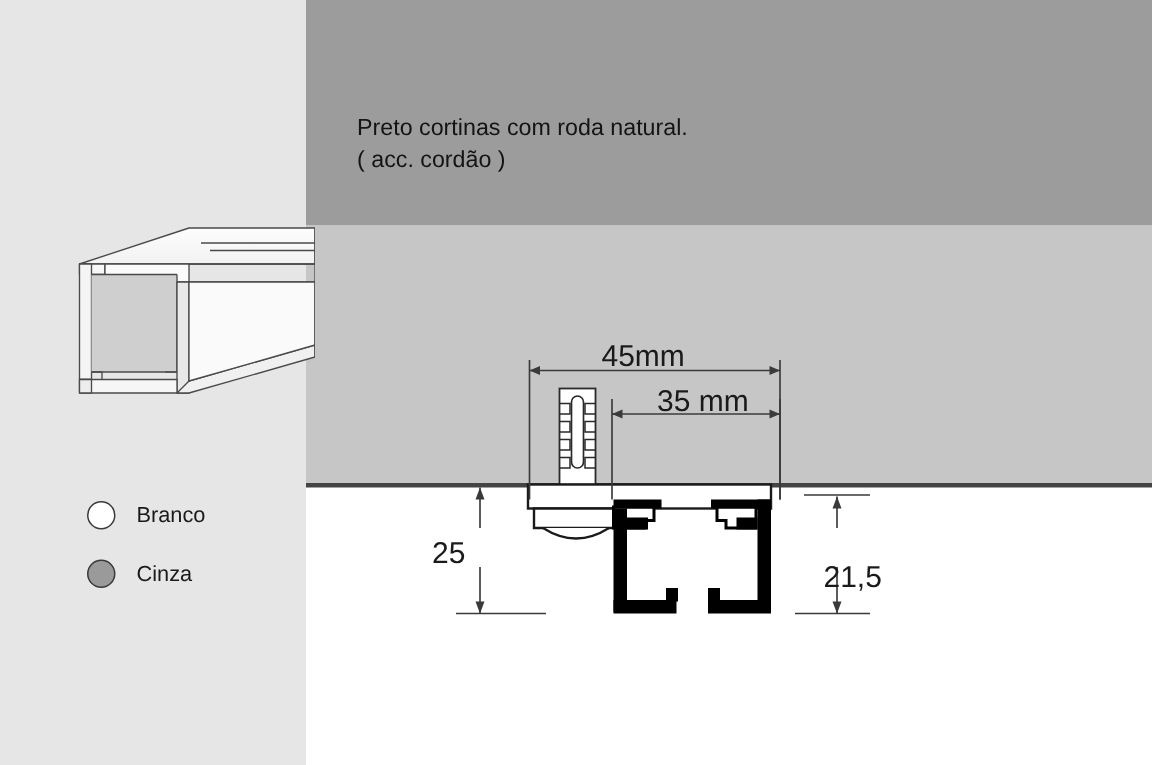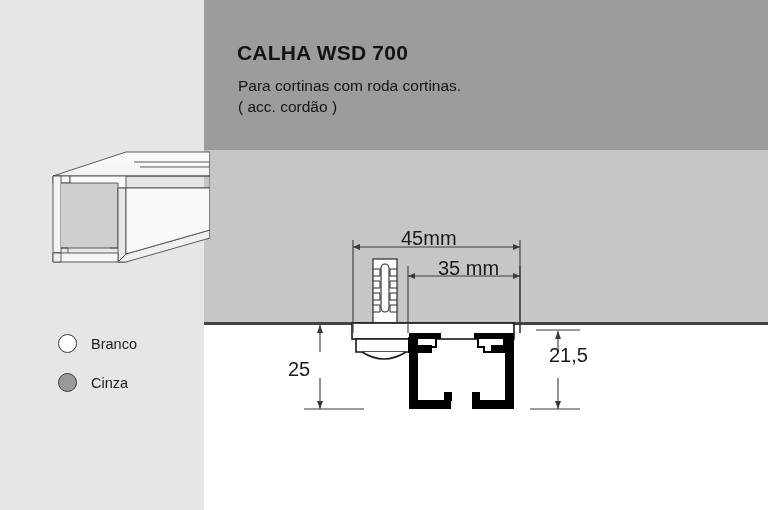--- a/index.html
+++ b/index.html
@@ -115,35 +115,34 @@
   }
   .dim-text {
     position: absolute;
     font-size: 20px;
     color: #1a1a1a;
     white-space: nowrap;
   }
   #dim-45   { left: 401px; top: 227px; }
   #dim-27   { left: 438px; top: 257px; }
   #dim-25   { left: 288px; top: 358px; }
-  #dim-215  { left: 549px; top: 344px; }
+  #dim-215  { left: 549px; top: 374px; }
 </style>
 </head>
 <body>
 
 <div id="sheet">
 
   <div class="left-panel"></div>
   <div class="header-band"></div>
   <div class="mid-band"></div>
   <div class="lower-area"></div>
   <div class="wall-line"></div>
 
-  <div class="title">CALHA WSD 700</div>
-  <div class="subtitle-1">Para cortinas com roda cortinas.</div>
+  <div class="subtitle-1">Preto cortinas com roda natural.</div>
   <div class="subtitle-2">( acc. cordão )</div>
 
   <svg class="product-art" viewBox="0 0 180 140">
     <defs>
       <linearGradient id="topFace" x1="0" y1="0" x2="0" y2="1">
         <stop offset="0%" stop-color="#fdfdfd"></stop>
         <stop offset="100%" stop-color="#f2f2f2"></stop>
       </linearGradient>
     </defs>
     <g stroke="#4a4a4a" stroke-width="0.9" stroke-linejoin="round" fill="none">

